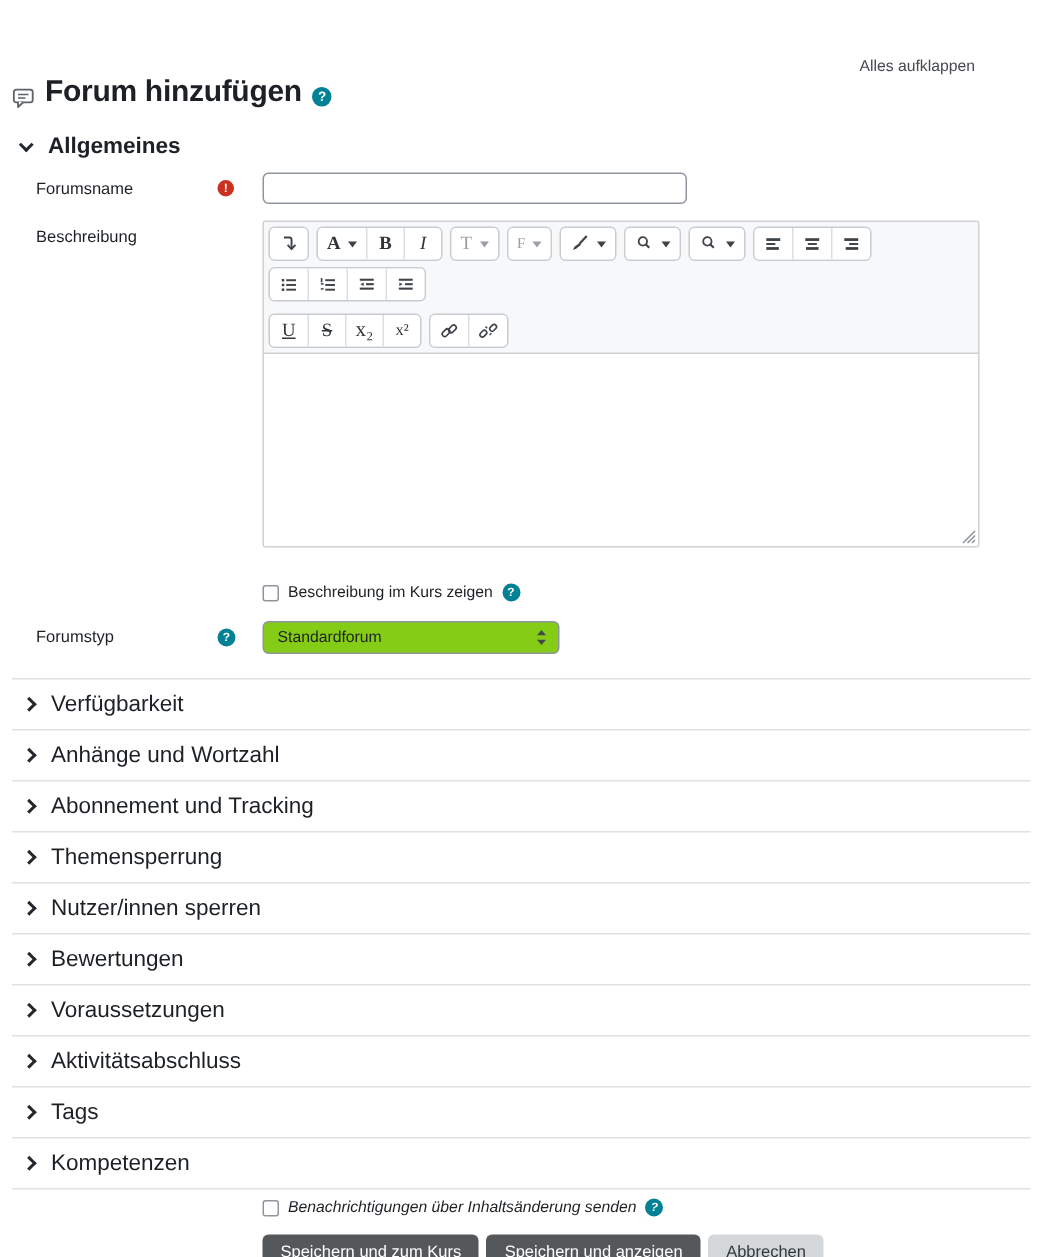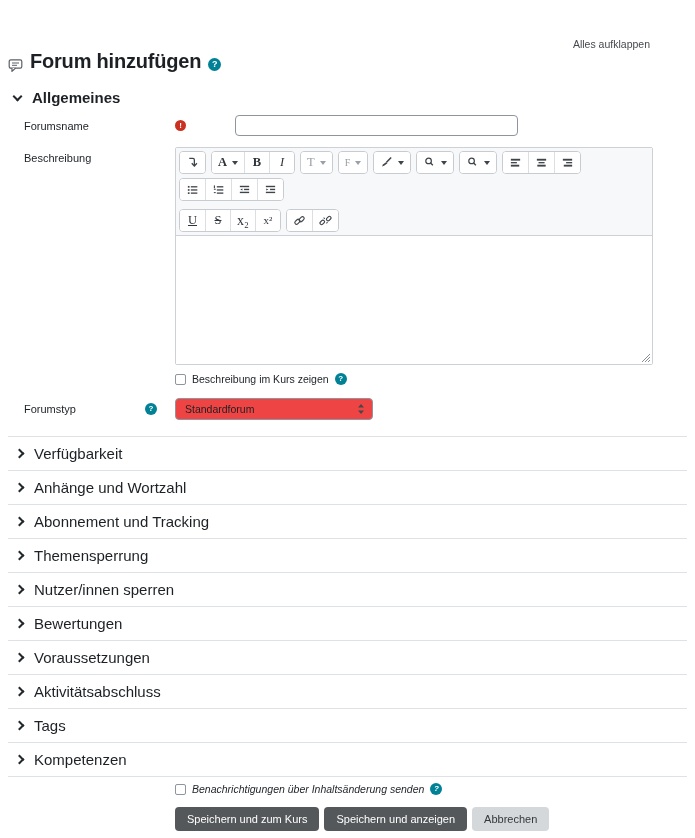--- a/index.html
+++ b/index.html
@@ -61,21 +61,21 @@
   .caret.gray { border-top-color:#9aa0a6; }
   .tb svg { display:block; }
   .edit-area { height:128px; background:#fff; position:relative; border-top:0; cursor:text; }
   .resize-h { position:absolute; right:1px; bottom:1px; cursor:nwse-resize; }
   
   .cbrow { display:flex; align-items:center; gap:6px; font-size:10.5px; }
   .cb { width:11px; height:11px; border:1px solid #8f959e; border-radius:2px; background:#fff; flex:0 0 auto; cursor:pointer; }
   
   .sel {
     position:relative; width:198px; height:22px; border:1px solid #8f959e; border-radius:4px;
-    background:#ef4444; display:flex; align-items:center; padding:0 22px 0 9px; font-size:10.5px; cursor:pointer;
+    background:#84cc16; display:flex; align-items:center; padding:0 22px 0 9px; font-size:10.5px; cursor:pointer;
   }
   .sel svg { position:absolute; right:7px; top:50%; transform:translateY(-50%); }
   
   .sections { margin-top:16px; }
   .sec-row {
     border-top:1px solid #dee2e6; padding:8px 0 8px 8px; display:flex; align-items:center; gap:11px; cursor:pointer;
   }
   .sec-row .t { font-size:15px; font-weight:400; }
   .sections-end { border-top:1px solid #dee2e6; }
   
@@ -104,21 +104,21 @@
     <span class="help lg">?</span>
   </div>
 
   <a class="expand-all">Alles aufklappen</a>
 
   <div class="sec-head">
     <span class="chev down"></span>
     <span class="t">Allgemeines</span>
   </div>
 
-  <div class="frow" style="margin-top:9px;gap:30px;">
+  <div class="frow" style="margin-top:9px;">
     <label class="lbl">Forumsname</label>
     <span class="ico">
         <span class="req">!</span>
       </span>
     <div class="field">
       <input class="txt-input" type="text" style="">
     </div>
   </div>
 
   <div class="frow" style="margin-top:11px;">
@@ -280,21 +280,21 @@
           </div>
         </div>
         <div class="edit-area">
           <svg class="resize-h" width="12" height="12" viewBox="0 0 12 12">
             <line x1="3" y1="11" x2="11" y2="3" stroke="#8a8f94" stroke-width="1"></line>
             <line x1="6" y1="11" x2="11" y2="6" stroke="#8a8f94" stroke-width="1"></line>
             <line x1="9" y1="11" x2="11" y2="9" stroke="#8a8f94" stroke-width="1"></line>
           </svg>
         </div>
       </div>
-      <div class="cbrow" style="margin-top:8px;">
+      <div class="cbrow" style="margin-top:24px;">
         <span class="cb"></span>
         <span>Beschreibung im Kurs zeigen</span>
         <span class="help">?</span>
       </div>
     </div>
   </div>
 
   <div class="frow" style="margin-top:13px;">
     <label class="lbl">Forumstyp</label>
     <span class="ico">

